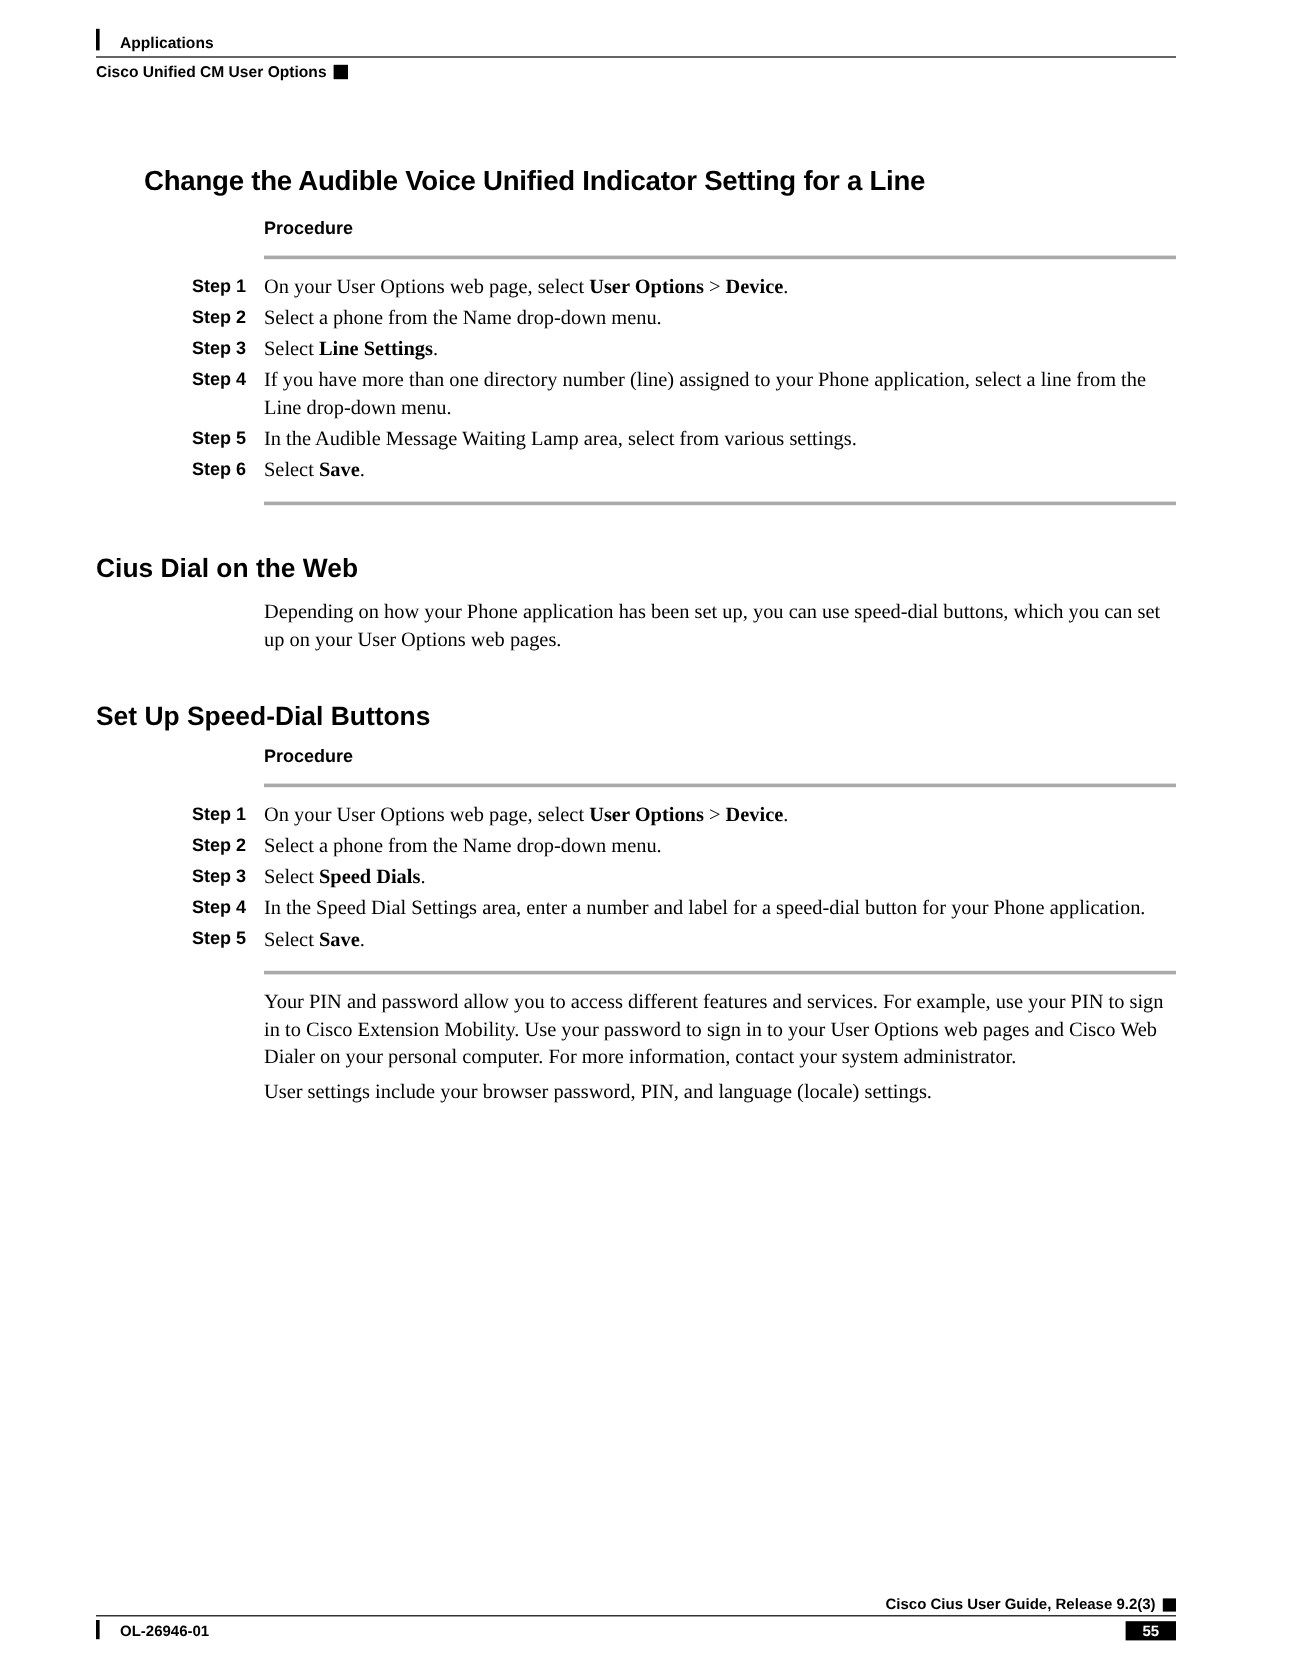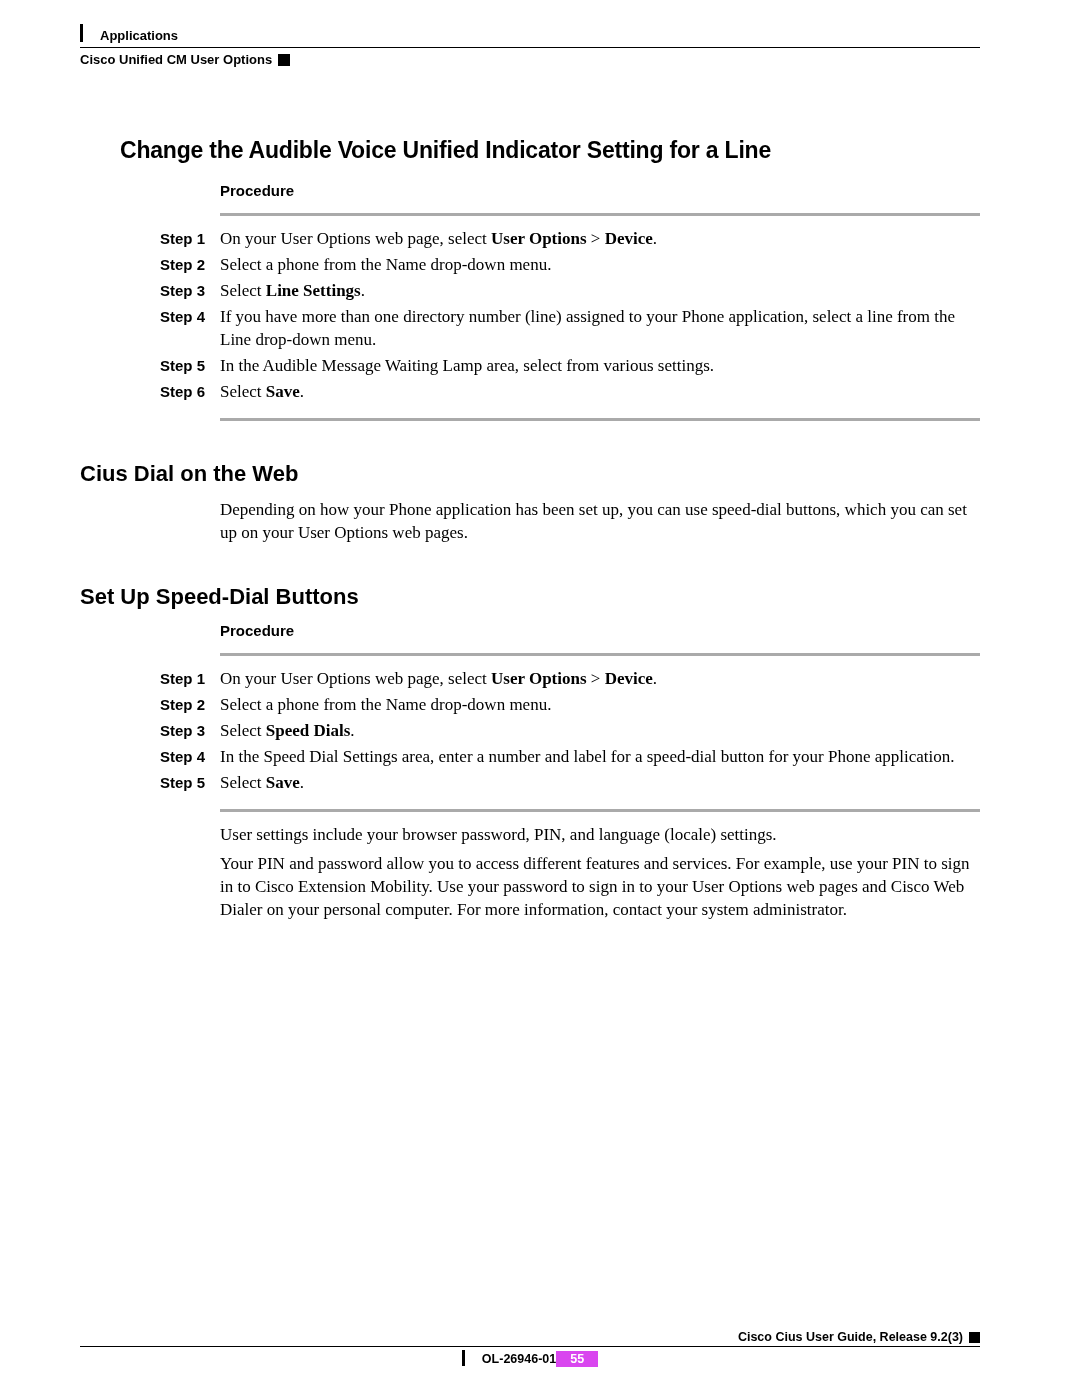--- a/index.html
+++ b/index.html
@@ -112,21 +112,21 @@
     left: 80px;
     right: 80px;
     bottom: 30px;
   }
   .footer-rule {
     border-top: 1.5px solid #000;
     margin-bottom: 4px;
   }
   .footer-row {
     display: flex;
-    justify-content: center;
+    justify-content: space-between;
     align-items: center;
     font-family: Arial, Helvetica, sans-serif;
     font-weight: bold;
     font-size: 12.5px;
   }
   .footer-left {
     position: relative;
     padding-left: 20px;
   }
   .footer-left::before {
@@ -146,21 +146,21 @@
     margin-bottom: 2px;
     display:flex;
     justify-content:flex-end;
     align-items:center;
     gap:6px;
   }
   .footer-right-top .sq {
     width: 11px; height: 11px; background:#000;
   }
   .page-num {
-    background: #d946ef;
+    background: #000000;
     color: #fff;
     padding: 1px 14px;
     font-family: Arial, Helvetica, sans-serif;
     font-weight: bold;
     font-size: 12.5px;
   }
 </style>
 </head>
 <body>
 
@@ -245,22 +245,22 @@
       </div>
       <div class="step-row">
         <div class="step-label">Step 5</div>
         <div class="step-text">
           <span>Select </span><span class="bold">Save</span><span>.</span>
         </div>
       </div>
     </div>
     <div class="step-block-rule"></div>
 
+    <p class="body-para">Your PIN and password allow you to access different features and services. For example, use your PIN to sign in to Cisco Extension Mobility. Use your password to sign in to your User Options web pages and Cisco Web Dialer on your personal computer. For more information, contact your system administrator.</p>
     <p class="body-para">User settings include your browser password, PIN, and language (locale) settings.</p>
-    <p class="body-para">Your PIN and password allow you to access different features and services. For example, use your PIN to sign in to Cisco Extension Mobility. Use your password to sign in to your User Options web pages and Cisco Web Dialer on your personal computer. For more information, contact your system administrator.</p>
 
   </div>
 
   <div class="footer">
     <div class="footer-right-top">
       <span>Cisco Cius User Guide, Release 9.2(3)</span>
       <span class="sq"></span>
     </div>
     <div class="footer-rule"></div>
     <div class="footer-row">

